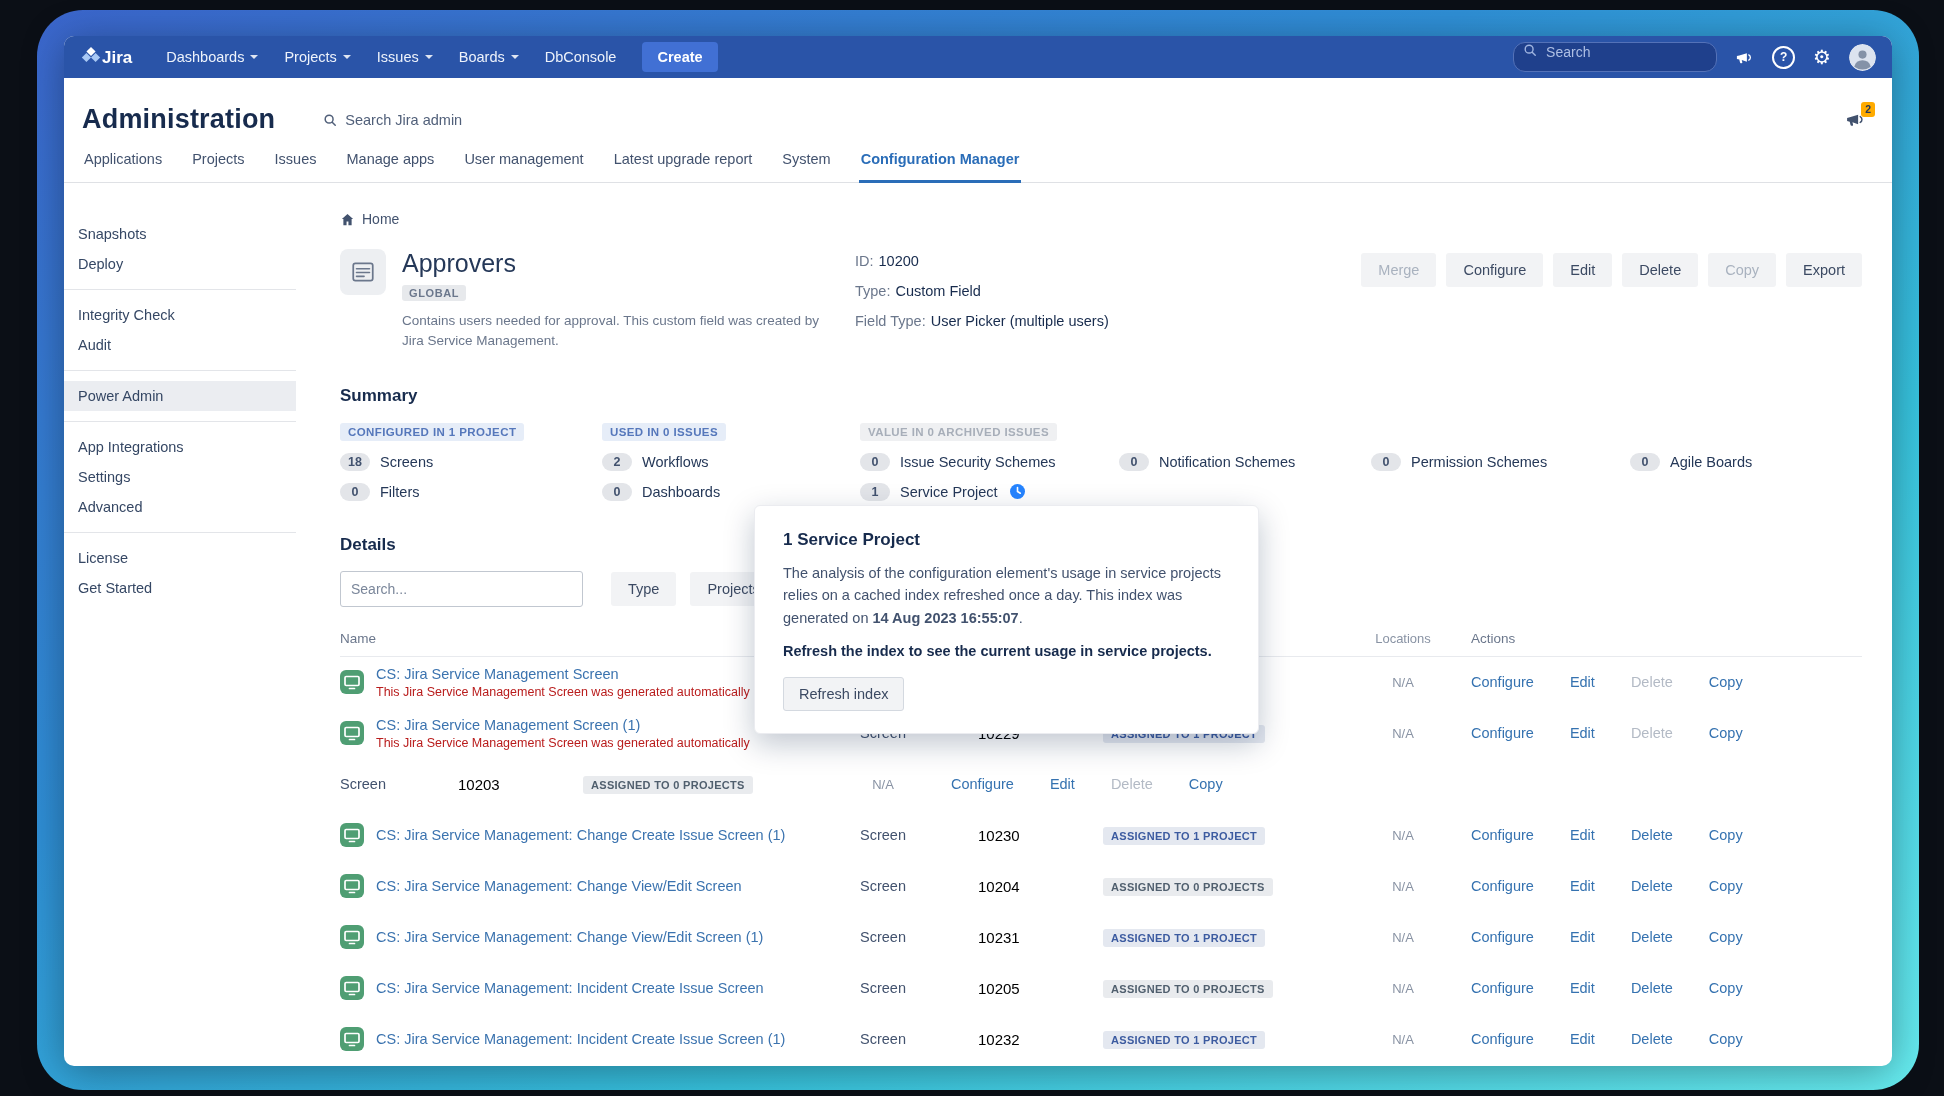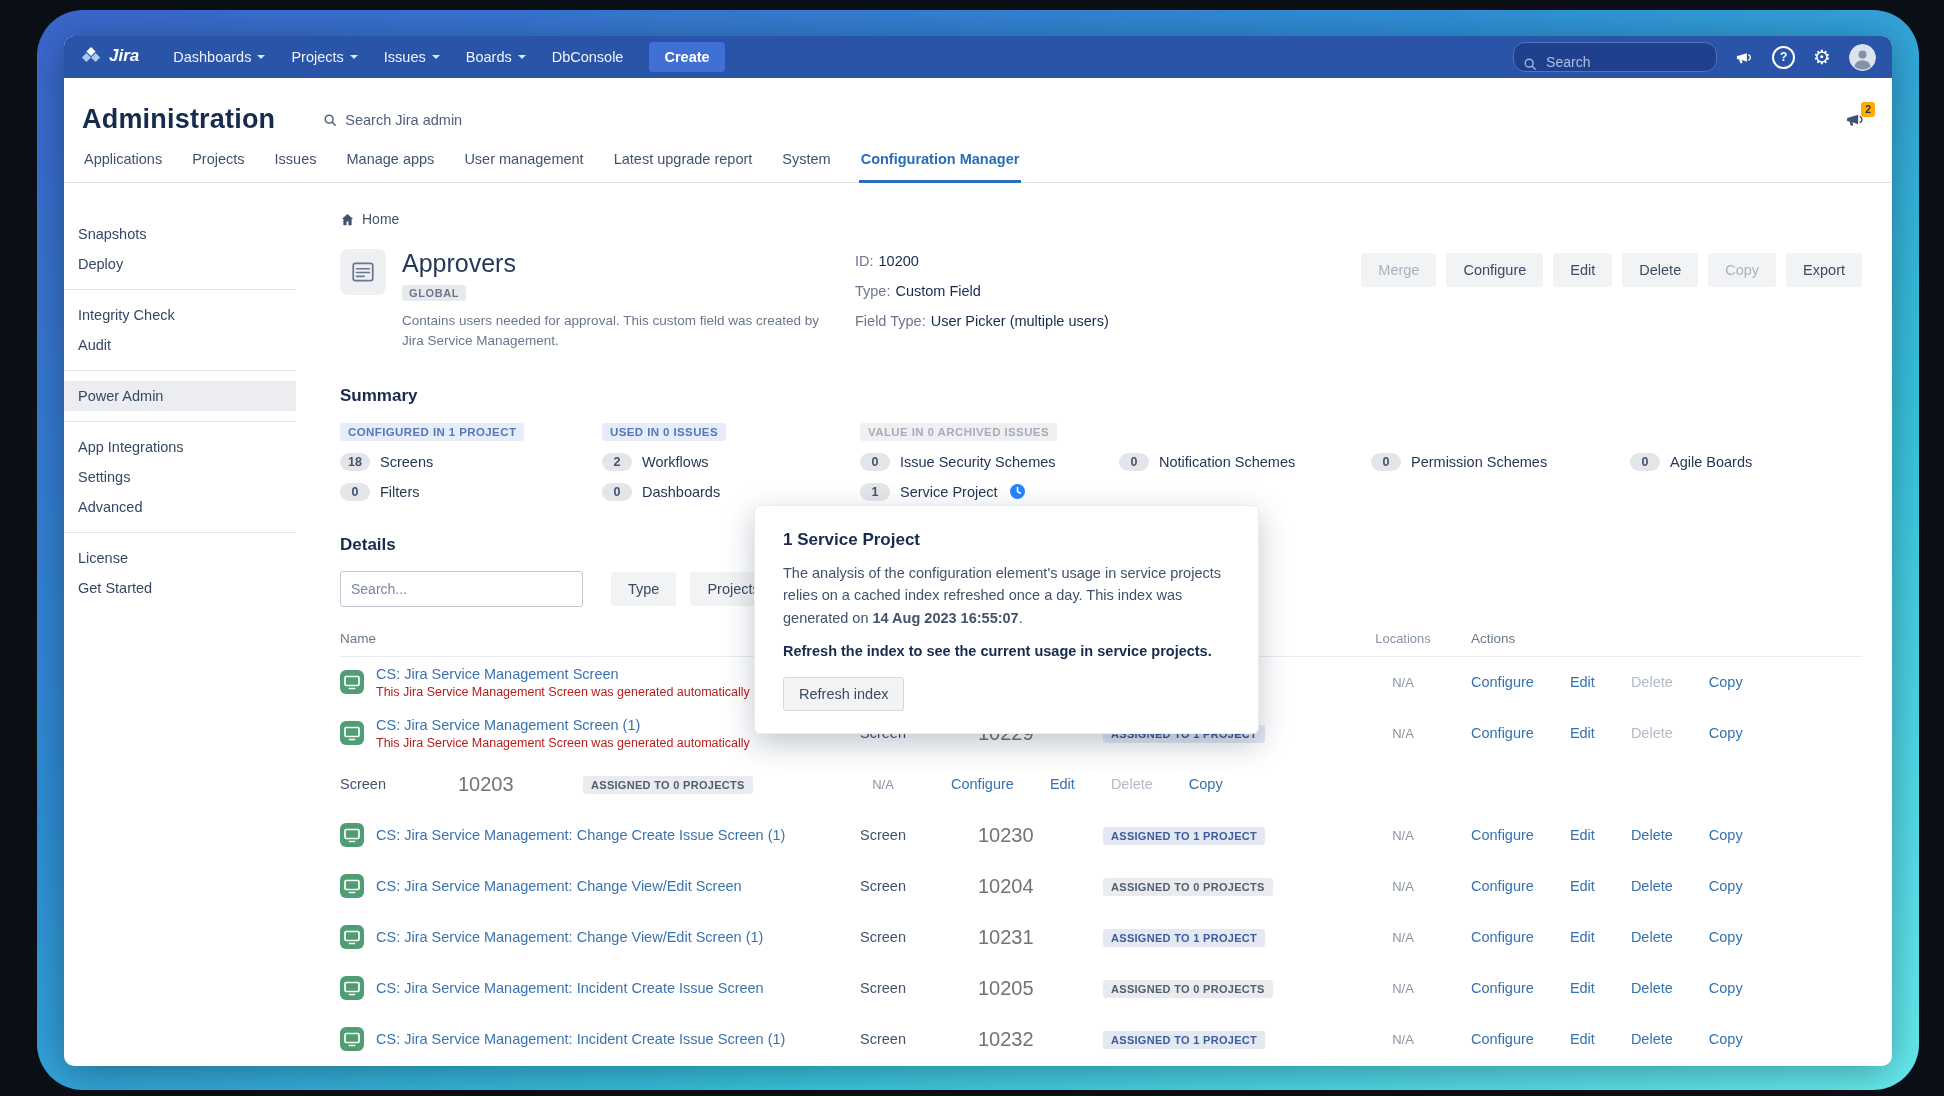--- a/index.html
+++ b/index.html
@@ -16,28 +16,28 @@
   }
   .window{
     position:absolute;left:64px;top:36px;width:1828px;height:1030px;
     background:#ffffff;border-radius:10px;overflow:hidden;
     box-shadow:0 6px 40px rgba(0,0,0,.35);
   }
 
   
   .topnav{height:42px;background:#2a54a8;display:flex;align-items:center;padding:0 16px;color:#fff;}
   .nav-left{display:flex;align-items:center;}
-  .nav-logo{display:flex;align-items:flex-start;gap:7px;cursor:pointer;font-style:italic;}
+  .nav-logo{display:flex;align-items:flex-end;cursor:pointer;}
   .logo-text{font-size:17px;font-weight:700;color:#fff;}
   .nav-menu{display:flex;align-items:center;margin-left:34px;gap:26px;}
   .nav-item{display:flex;align-items:center;font-size:14.5px;font-weight:500;color:#eef3fb;cursor:pointer;white-space:nowrap;}
   .caret{width:0;height:0;border-left:4px solid transparent;border-right:4px solid transparent;border-top:4px solid rgba(255,255,255,.85);margin-left:6px;display:inline-block;}
   .create-btn{background:#4170d4;color:#fff;border:none;border-radius:4px;padding:7px 15px;font-size:14.5px;font-weight:600;font-family:inherit;cursor:pointer;}
   .nav-right{margin-left:auto;display:flex;align-items:center;gap:18px;}
-  .nav-search{display:flex;align-items:flex-end;background:#1f408c;border:1px solid #5472b8;border-radius:12px;height:30px;padding:0 9px;width:204px;box-sizing:border-box;}
+  .nav-search{display:flex;align-items:flex-start;background:#1f408c;border:1px solid #5472b8;border-radius:12px;height:30px;padding:0 9px;width:204px;box-sizing:border-box;}
   .nav-search svg{color:#9fb4e0;}
   .nav-search input{background:transparent;border:none;outline:none;color:#fff;font-size:14px;width:140px;margin-left:7px;font-family:inherit;}
   .nav-search input::placeholder{color:#aebfe4;}
   .nav-ico{display:inline-flex;align-items:center;justify-content:center;color:#fff;cursor:pointer;}
   .nav-ico.help{width:19px;height:19px;border:2px solid #fff;border-radius:50%;font-size:12px;font-weight:700;}
   .nav-ico.gear{font-size:20px;font-family:"DejaVu Sans",sans-serif;}
   .avatar{width:27px;height:27px;border-radius:50%;overflow:hidden;display:inline-flex;cursor:pointer;}
 
   
   .admin-head{display:flex;align-items:center;padding:26px 26px 0 18px;}
@@ -95,21 +95,21 @@
   .det-search::placeholder{color:#7a869a;}
   .filter-btn{margin-left:28px;}
   .filter-btn + .filter-btn{margin-left:14px;}
 
   
   .tbl{margin-top:24px;}
   .thead{display:flex;align-items:center;padding-bottom:10px;border-bottom:1px solid #e8eaee;color:#6b778c;font-size:13.5px;}
   .trow{display:flex;align-items:center;min-height:51px;}
   .c-name{width:520px;flex:none;display:flex;align-items:center;gap:12px;min-width:0;}
   .c-type{width:118px;flex:none;font-size:14.5px;color:#42526e;}
-  .c-id{width:125px;flex:none;font-size:20px;color:#737373;}
+  .c-id{width:125px;flex:none;font-size:15px;color:#000000;}
   .c-usage{width:240px;flex:none;}
   .c-loc{width:120px;flex:none;text-align:center;font-size:13px;color:#8993a4;}
   .c-actions{flex:1;display:flex;gap:36px;padding-left:8px;align-items:center;}
   .scr-icon{flex:none;display:inline-flex;}
   .name-wrap{min-width:0;}
   .row-link{font-size:14.5px;color:#3b73af;text-decoration:none;cursor:pointer;white-space:nowrap;display:block;}
   .row-sub{font-size:12.5px;color:#b91c1c;margin-top:3px;white-space:nowrap;}
   .row-sub:empty{display:none;}
   .lozenge{display:inline-block;font-size:11px;font-weight:700;letter-spacing:.3px;padding:3px 8px;border-radius:3px;white-space:nowrap;text-align:right;}
   .lozenge.zero{background:#e9ebee;color:#505f6e;}

